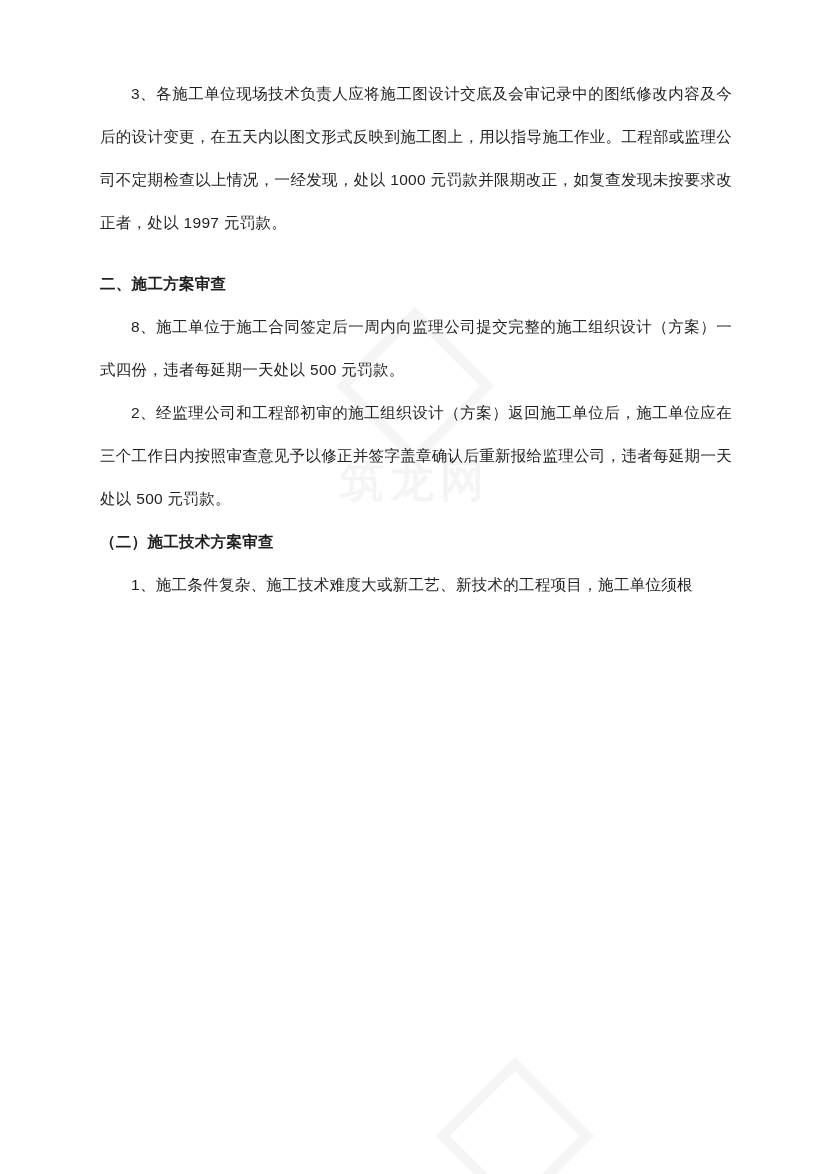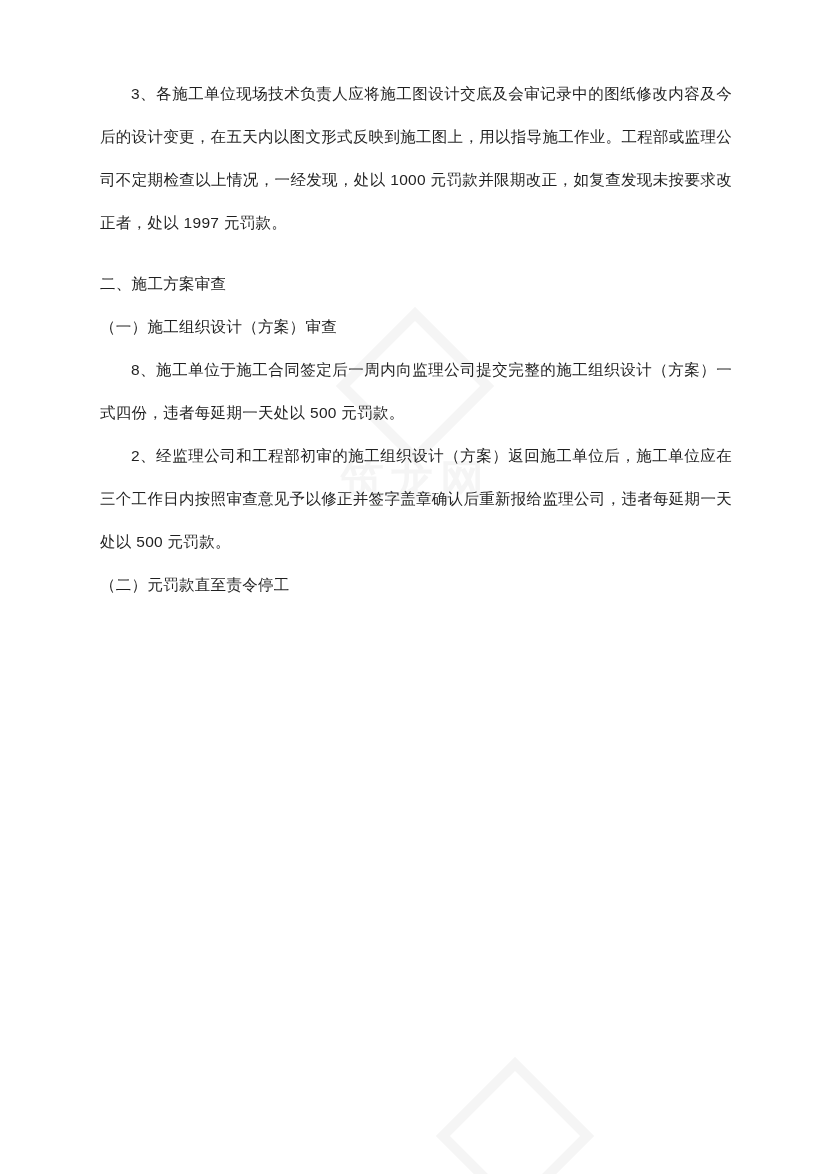--- a/index.html
+++ b/index.html
@@ -26,21 +26,21 @@
   }
   .content p {
     margin: 0;
     line-height: 43px;
     text-align: justify;
   }
   .indent {
     text-indent: 2em;
   }
   .heading {
-    font-weight: 400;
+    font-weight: 700;
   }
   .heading-major {
     margin-top: 18px !important;
   }
   
   .watermark {
     position: absolute;
     opacity: 0.055;
     color: #555555;
     pointer-events: none;
@@ -75,19 +75,19 @@
   </div>
 
   <div class="watermark wm-bottom">
     <span class="wm-box"></span>
 
   </div>
 
   <div class="content">
     <p class="body-para indent">3、各施工单位现场技术负责人应将施工图设计交底及会审记录中的图纸修改内容及今后的设计变更，在五天内以图文形式反映到施工图上，用以指导施工作业。工程部或监理公司不定期检查以上情况，一经发现，处以 1000 元罚款并限期改正，如复查发现未按要求改正者，处以 1997 元罚款。</p>
     <p class="heading heading-major">二、施工方案审查</p>
-    <p class="heading">（一）施工组织设计（方案）审查</p>
     <p class="body-para indent">8、施工单位于施工合同签定后一周内向监理公司提交完整的施工组织设计（方案）一式四份，违者每延期一天处以 500 元罚款。</p>
     <p class="body-para indent">2、经监理公司和工程部初审的施工组织设计（方案）返回施工单位后，施工单位应在三个工作日内按照审查意见予以修正并签字盖章确认后重新报给监理公司，违者每延期一天处以 500 元罚款。</p>
-    <p class="heading">（二）元罚款直至责令停工</p>
+    <p class="heading">（二）施工技术方案审查</p>
+    <p class="body-para indent">1、施工条件复杂、施工技术难度大或新工艺、新技术的工程项目，施工单位须根</p>
   </div>
 
 </div>
 
 </body></html>

